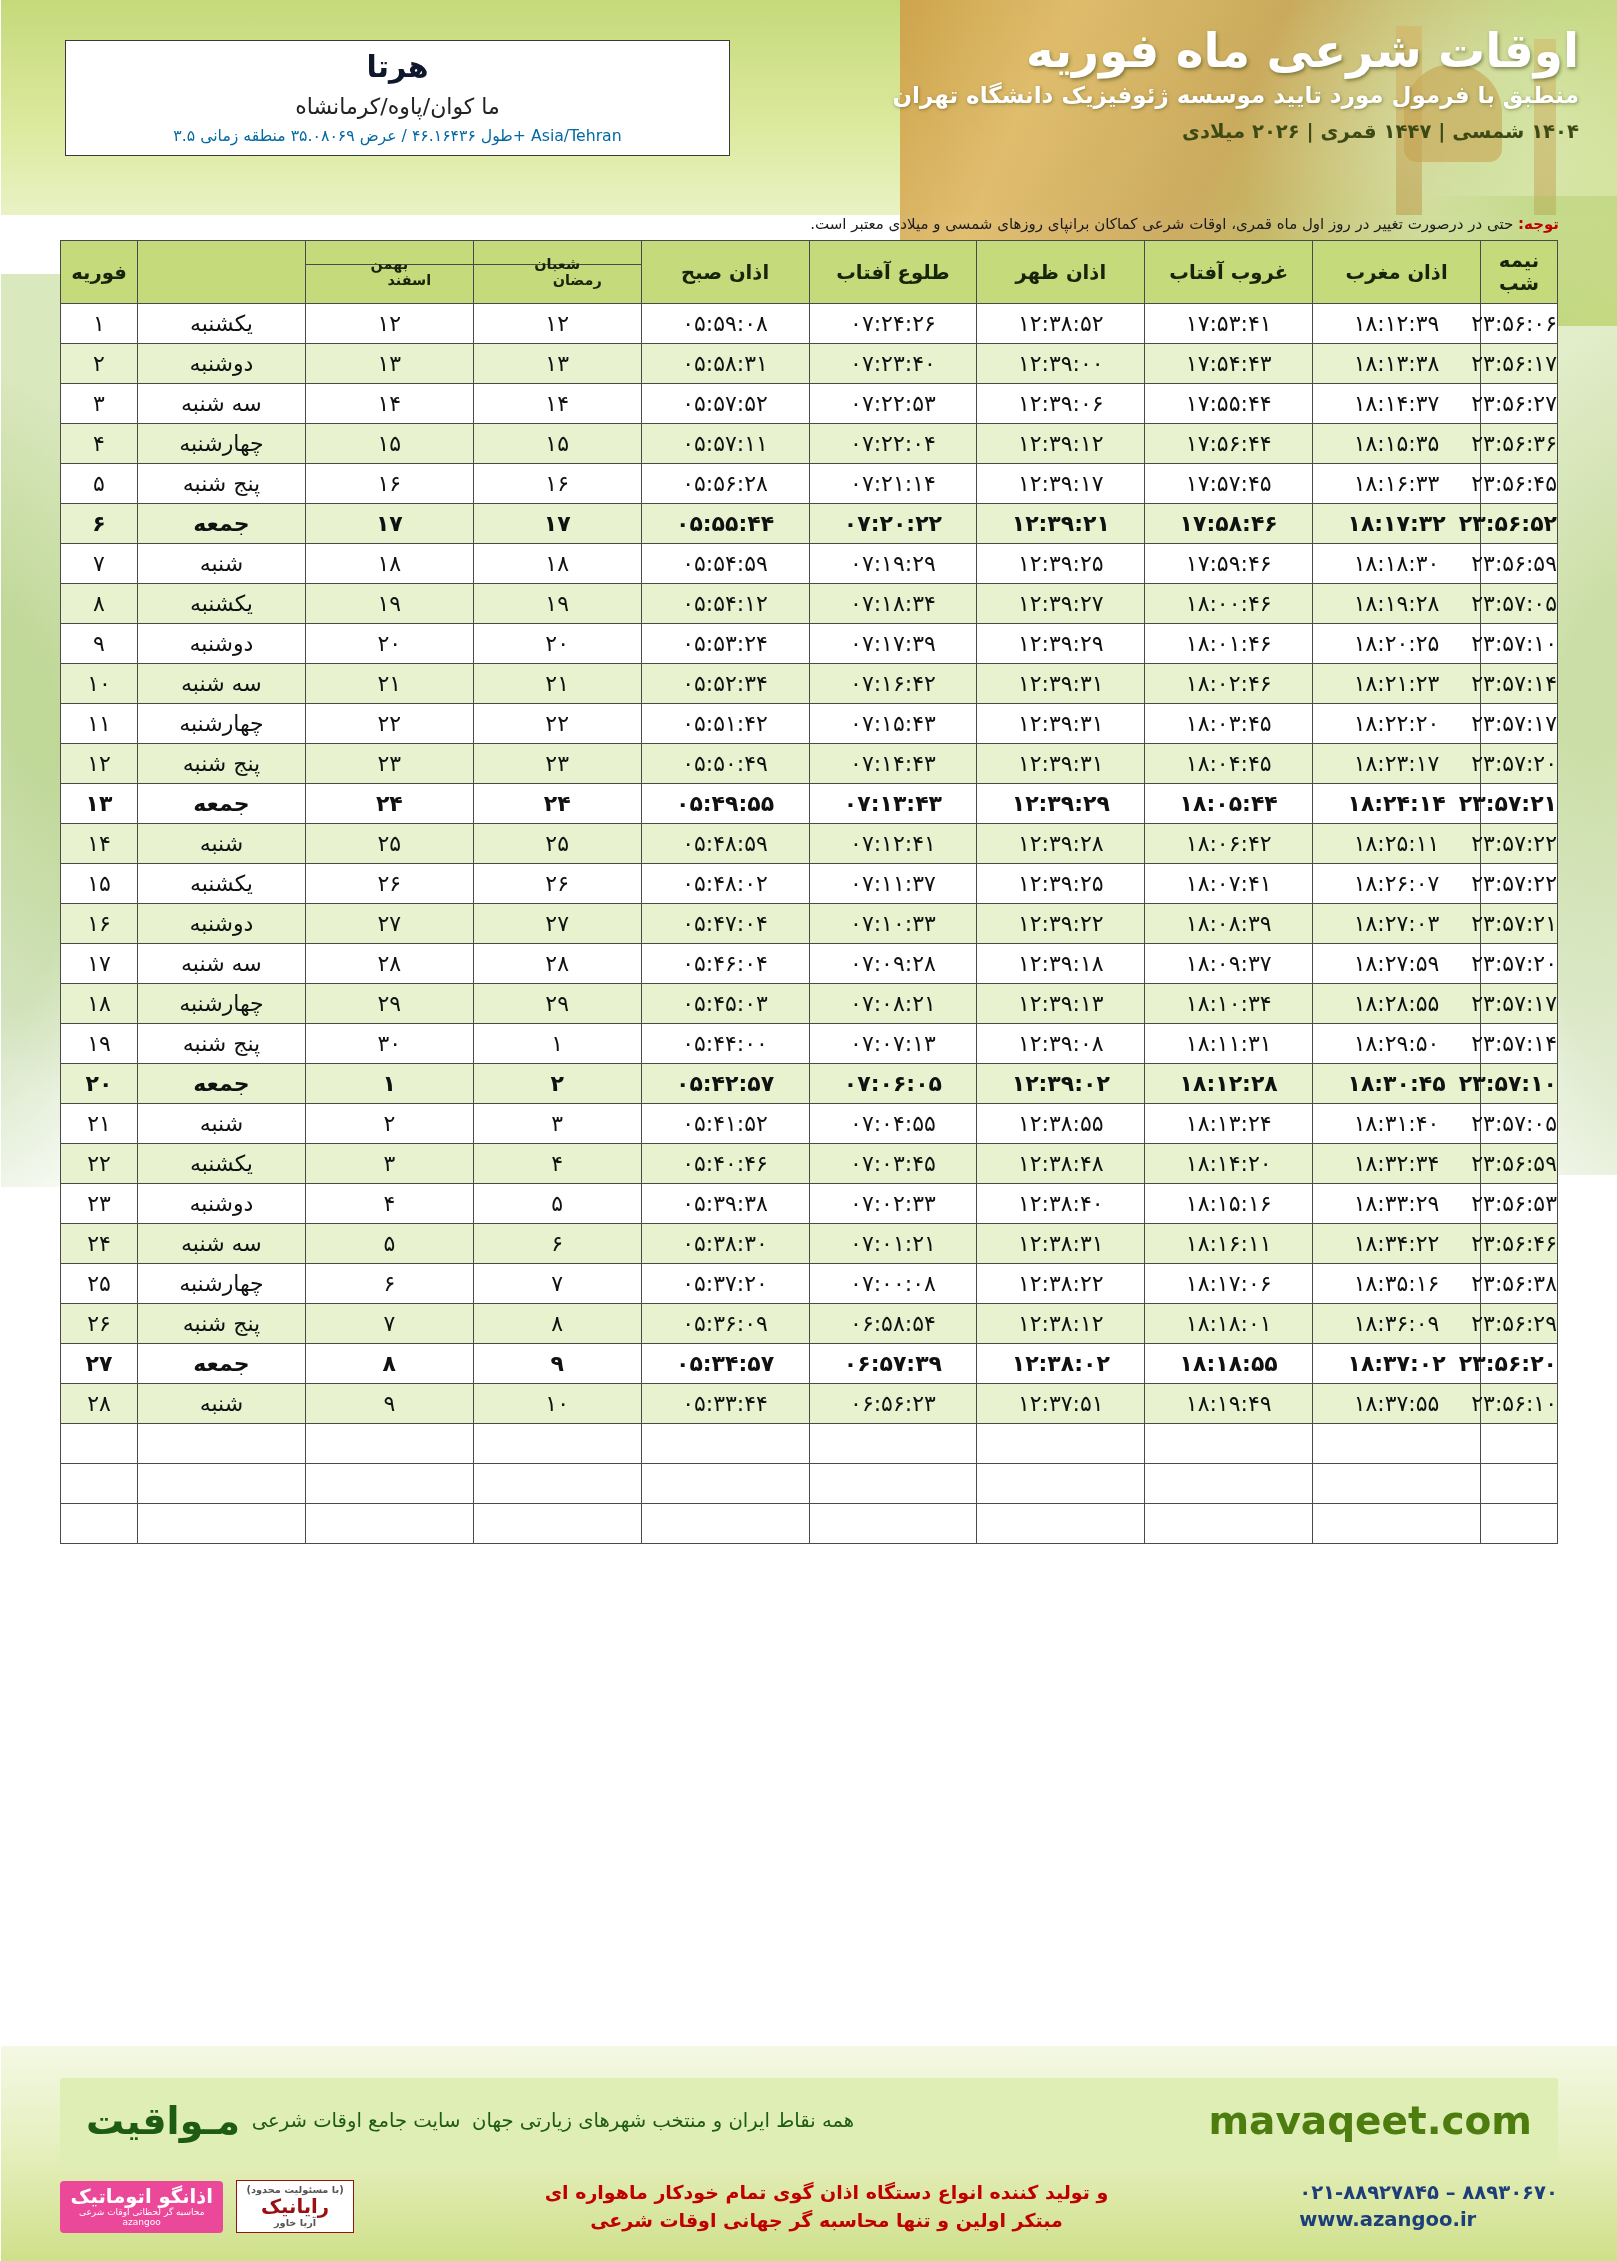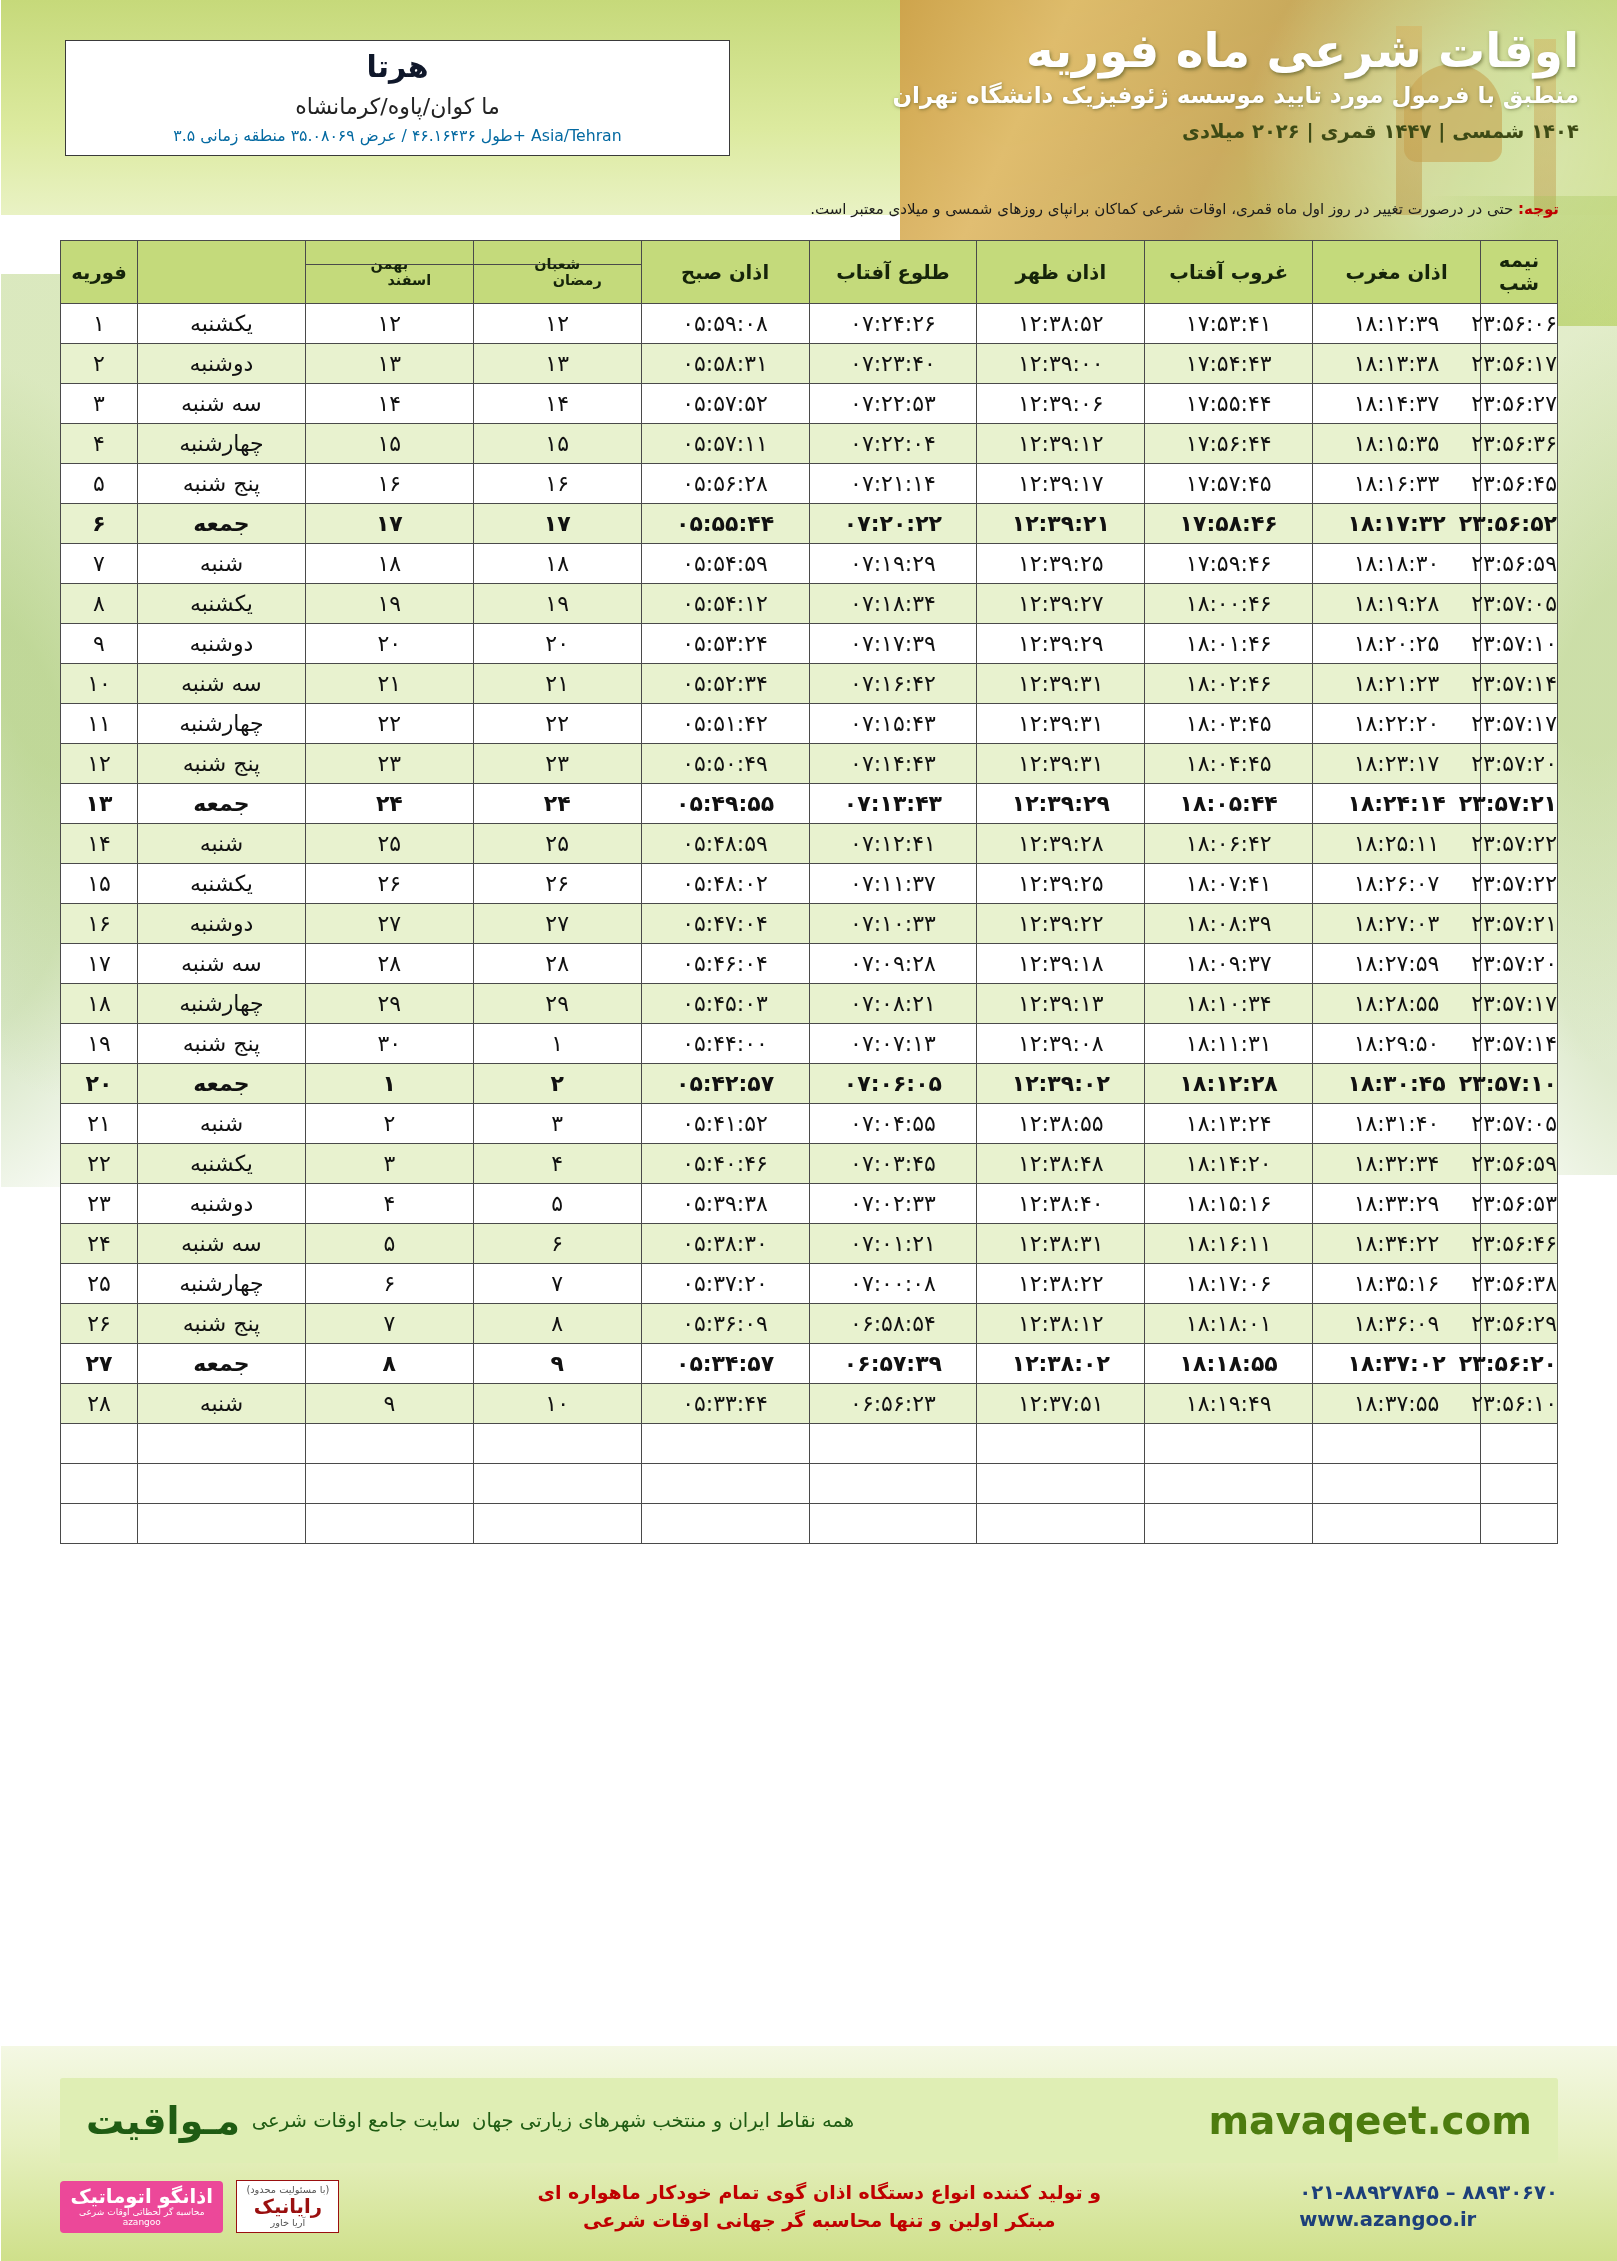--- a/index.html
+++ b/index.html
@@ -74,21 +74,21 @@
   .city-box {
     position:absolute; top:40px; left:65px; width:665px;
     border:1.3px solid #3a3a3a; background:#ffffff;
     padding:9px 6.5px 10.4px 6.5px; text-align:center; z-index:6;
   }
   .city-name { font-size:30px; font-weight:bold; color:#0f172a; line-height:1.1; }
   .city-sub  { font-size:22px; color:#222; margin-top:11px; }
   .city-coords { font-size:15.7px; color:#0369a1; margin-top:6.5px; direction:ltr; }
 
   .note {
-    position:absolute; top:200px; right:59px; left:65px;
+    position:absolute; top:215px; right:59px; left:65px;
     font-size:15px; color:#1b1b1b; z-index:6;
   }
   .note b { color:#c00000; }
 
   
   .table-wrap {
     position:absolute; top:240px; left:60px; right:60px; z-index:6;
   }
   table.times {
     width:100%; border-collapse:collapse; background:#ffffff;
@@ -137,21 +137,21 @@
     position:absolute; left:60px; right:60px; bottom:15.7px; height:77px;
     display:flex; align-items:center; justify-content:space-between; z-index:6;
   }
   .f2-left { text-align:left; direction:ltr; font-size:19.6px; color:#1c3f7a; font-weight:bold; line-height:1.35;}
   .f2-mid  { text-align:center; font-size:19px; color:#c00000; font-weight:bold; line-height:1.45; }
   .f2-logos { display:flex; align-items:center; gap:13px; }
   .logo-box {
     border:1.3px solid #9a0f0f; padding:3.9px 9px; font-size:19.6px; color:#9a0f0f; font-weight:bold;
     background:#fff; line-height:1.1; text-align:center;
   }
-  .logo-box small { display:block; font-size:9.8px; color:#555; font-weight:normal;}
+  .logo-box small { display:block; font-size:9.8px; color:#555; font-weight:bold;}
   .logo-az {
     background:#ec4899; color:#fff; padding:5.2px 10.4px; font-size:19.6px; font-weight:bold;
     border-radius:3.9px; text-align:center; line-height:1.1;
   }
   .logo-az small { display:block; font-size:9px; font-weight:normal; }
 </style>
 </head>
 <body>
 
 <div class="bg-green-top"></div>

